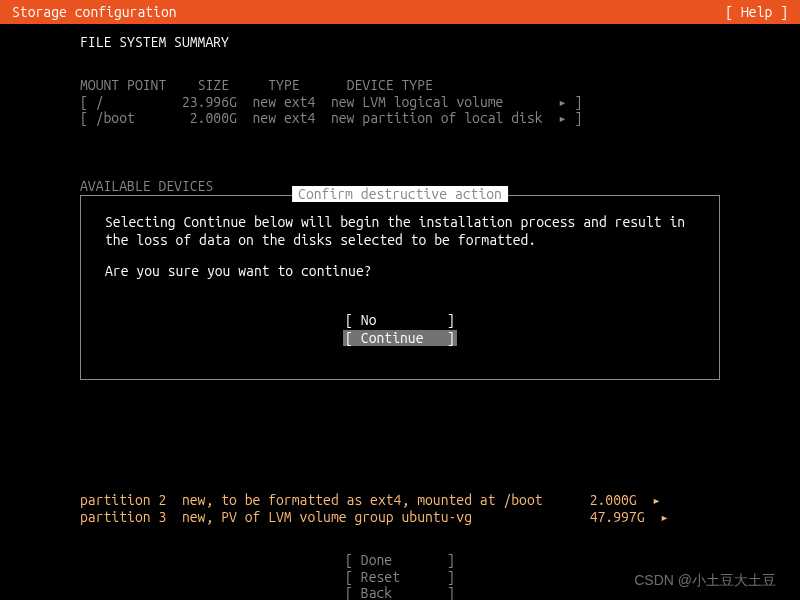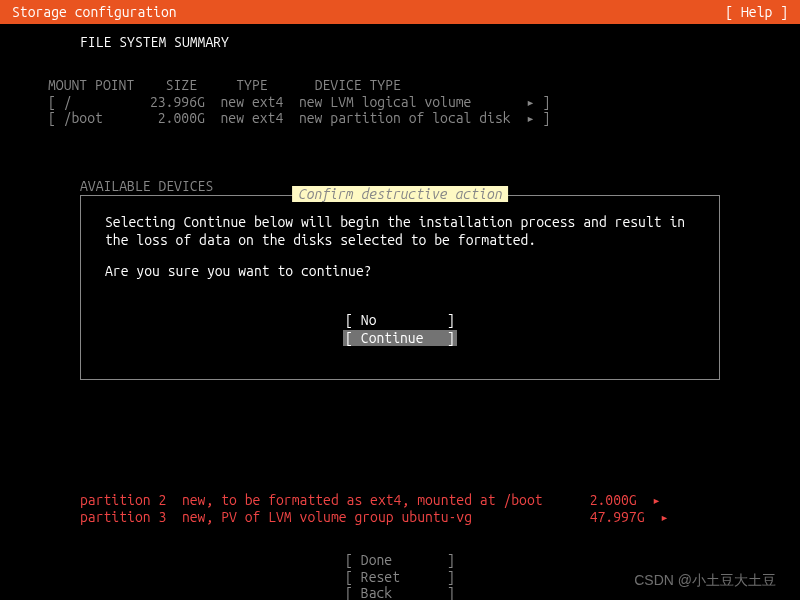--- a/index.html
+++ b/index.html
@@ -22,45 +22,44 @@
     font-size: 14px;
   }
   .content {
     padding: 8px 0;
   }
   .section-title {
     color: #fff;
     padding: 2px 80px;
   }
   .fs-table {
-    padding: 2px 48px;
+    padding: 2px 80px;
     white-space: pre;
     line-height: 1.2;
   }
   .fs-header { color: #888; }
   .fs-row { color: #888; }
   .arrow { color: #888; }
   .dialog-overlay {
     position: absolute;
     top: 195px;
     left: 80px;
     right: 80px;
     border: 1px solid #888;
     background: #000;
     padding: 18px 24px 14px;
   }
   .dialog-title {
     position: absolute;
     top: -10px;
     left: 50%;
     transform: translateX(-50%);
-    background: #fef9c3;
+    background: #ffffff;
     padding: 0 6px;
     color: #888;
-    font-style: italic;
   }
   .dialog-body {
     color: #fff;
     line-height: 1.25;
   }
   .dialog-body p { margin-bottom: 14px; }
   .dialog-buttons {
     text-align: center;
     color: #fff;
     white-space: pre;
@@ -68,21 +67,21 @@
   }
   .btn-no { color: #fff; }
   .btn-continue { background: #737373; color: #fff; padding: 0 2px; }
   .below-section {
     position: absolute;
     top: 475px;
     left: 80px;
     right: 58px;
     white-space: pre;
     line-height: 1.2;
-    color: #ef4444;
+    color: #fdba74;
   }
   .bottom-buttons {
     position: absolute;
     top: 535px;
     left: 0; right: 0;
     text-align: center;
     white-space: pre;
     line-height: 1.2;
     color: #888;
   }

